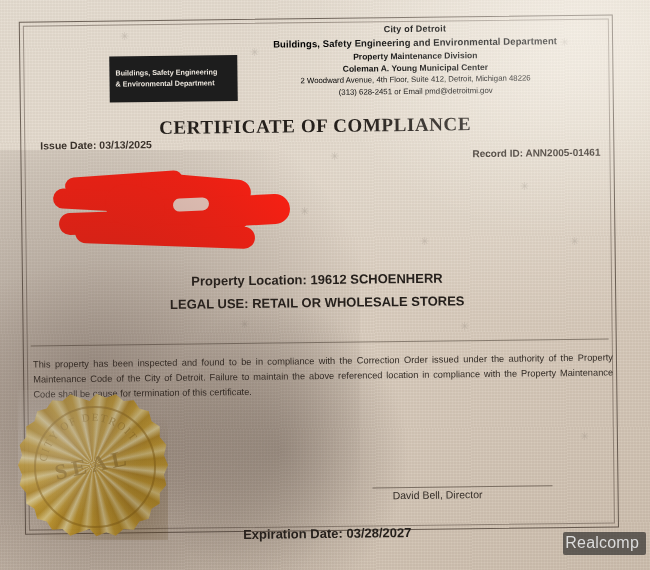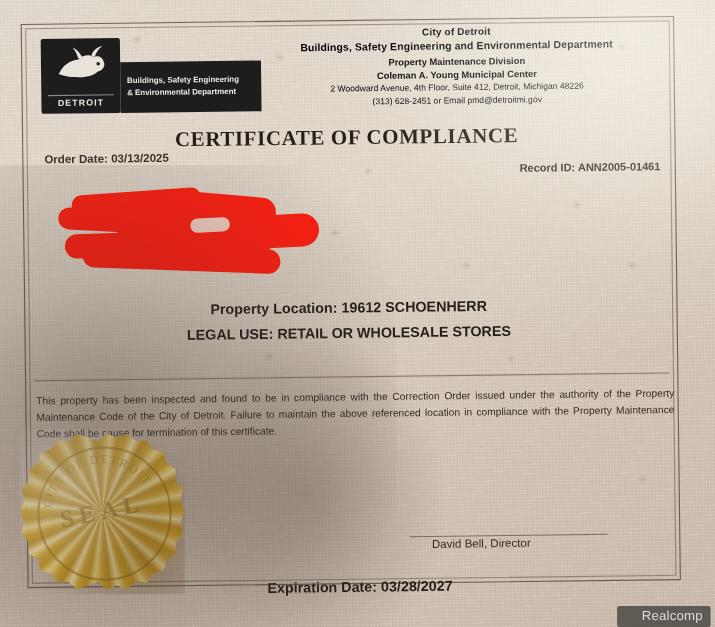--- a/index.html
+++ b/index.html
@@ -326,25 +326,25 @@
     top: 516px;
     font-size: 13px;
     font-weight: bold;
     color: #241f1b;
   }
 
   
   #watermark {
     position: absolute;
     right: 4px;
-    bottom: 0;
+    bottom: 15px;
     background: rgba(30,30,30,0.62);
     color: #dcdcdc;
-    font-size: 12px;
-    padding: 2px 7px 3px 22px;
+    font-size: 16px;
+    padding: 2px 7px 3px 2px;
     border-radius: 2px;
     letter-spacing: .2px;
   }
 </style>
 </head>
 <body>
 
 <div id="page">
 
   <div id="paper">
@@ -362,48 +362,39 @@
   <div class="secmark" style="left:570px;  top:235px;">✳</div>
   <div class="secmark" style="left:240px;  top:318px;">✳</div>
   <div class="secmark" style="left:460px;  top:320px;">✳</div>
   <div class="secmark" style="left:580px;  top:430px;">✳</div>
 
   <div id="cert">
     <div id="border-outer"></div>
     <div id="border-inner"></div>
 
     <div id="logo">
-      <div id="logo-left">
-        <svg id="deer" viewBox="0 0 56 34">
-          <path d="M8 26 C12 18, 18 14, 26 13 C30 9, 36 8, 40 11 C44 9, 48 11, 49 15 C51 19, 48 23, 44 24 C40 28, 32 30, 24 29 C18 29, 12 28, 8 26 Z" fill="#e9e4da"></path>
-          <path d="M30 12 C28 7, 25 4, 21 2 C24 6, 25 9, 26 12 Z" fill="#e9e4da"></path>
-          <path d="M38 10 C39 5, 43 2, 48 1 C44 4, 42 7, 41 11 Z" fill="#e9e4da"></path>
-          <circle cx="44" cy="17" r="1.6" fill="#1d1d1d"></circle>
-        </svg>
-        <div id="detroit-word">DETROIT</div>
-      </div>
       <div id="logo-right">
         <span class="r1">Buildings, Safety Engineering</span>
         <span>&amp; Environmental Department</span>
       </div>
     </div>
 
     <div id="hdr">
       <div class="l1">City of Detroit</div>
       <div class="l2">Buildings, Safety Engineering and Environmental Department</div>
       <div class="l3">Property Maintenance Division</div>
       <div class="l4">Coleman A. Young Municipal Center</div>
       <div class="l5">2 Woodward Avenue, 4th Floor, Suite 412, Detroit, Michigan 48226</div>
       <div class="l6">(313) 628-2451 or Email pmd@detroitmi.gov</div>
     </div>
 
     <div id="title">CERTIFICATE OF COMPLIANCE</div>
 
     <div class="txt" id="issue-date">
-      <span>Order Date:</span>
+      <span>Issue Date:</span>
       <span>03/13/2025</span>
     </div>
 
     <div class="txt" id="record-id">
       <span>Record ID:</span>
       <span>ANN2005-01461</span>
     </div>
 
     <div class="txt" id="issued-to">Issued To:</div>
 

